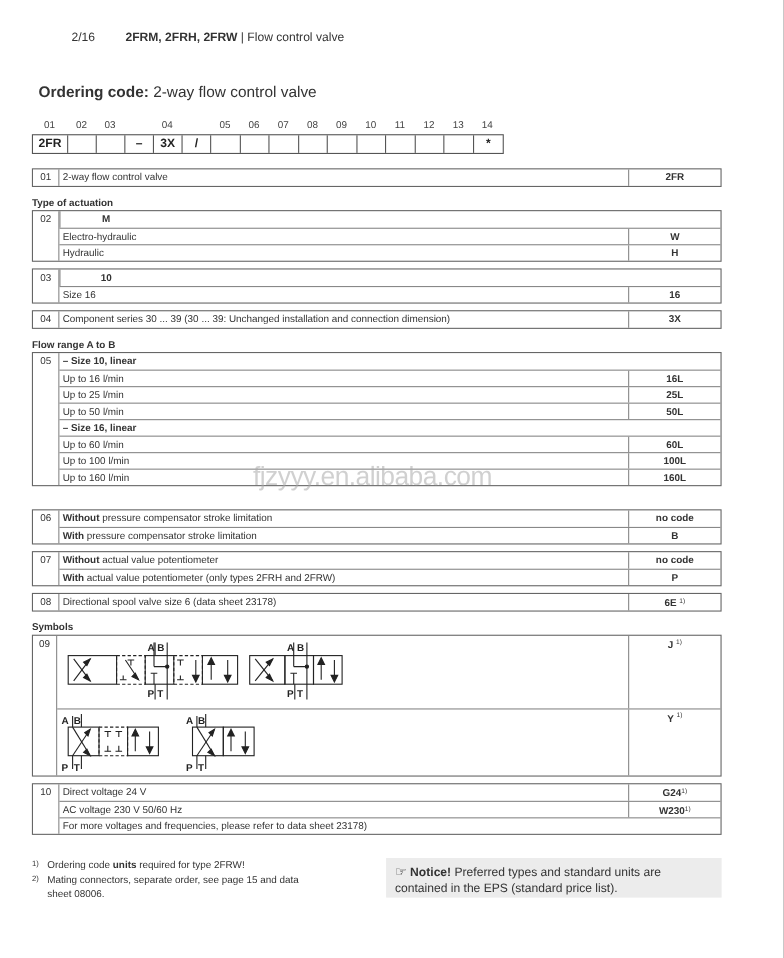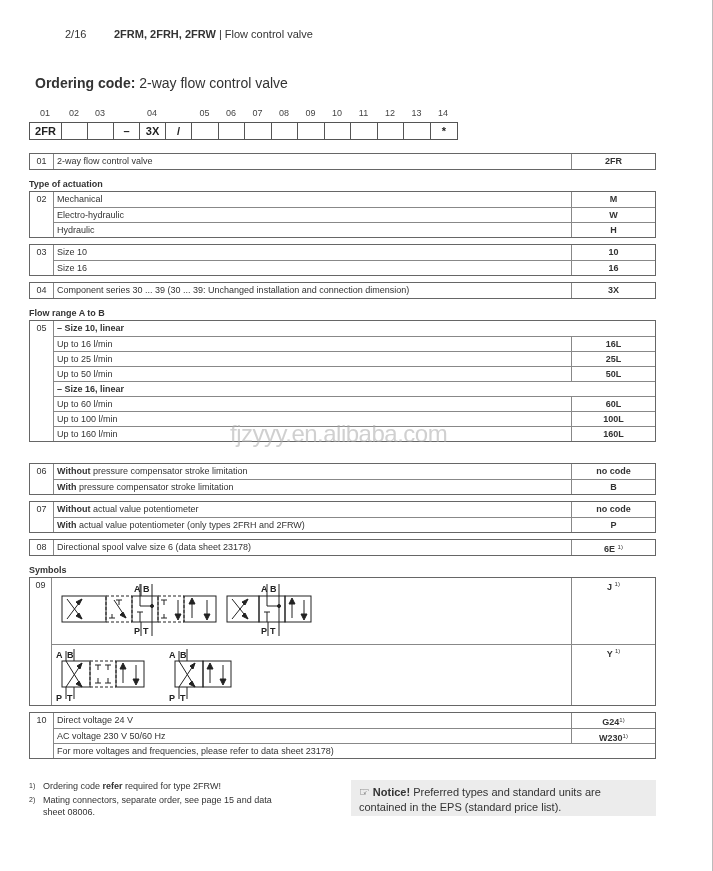--- a/index.html
+++ b/index.html
@@ -115,41 +115,39 @@
   </div>
 </div>
 
 <div class="label" style="top:179px">Type of actuation</div>
 
 <div class="tbl" style="top:191px">
   <div class="grp">
     <div class="num-col">02</div>
     <div class="rows">
       <div class="row first">
-          <div class="desc">Mechanical</div>
           <div class="code">M</div>
         </div>
       <div class="row">
           <div class="desc">Electro-hydraulic</div>
           <div class="code">W</div>
         </div>
       <div class="row">
           <div class="desc">Hydraulic</div>
           <div class="code">H</div>
         </div>
     </div>
   </div>
 </div>
 
 <div class="tbl" style="top:244px">
   <div class="grp">
     <div class="num-col">03</div>
     <div class="rows">
       <div class="row first">
-          <div class="desc">Size 10</div>
           <div class="code">10</div>
         </div>
       <div class="row">
           <div class="desc">Size 16</div>
           <div class="code">16</div>
         </div>
     </div>
   </div>
 </div>
 
@@ -392,21 +390,21 @@
       <div class="row">
           <div class="desc">For more voltages and frequencies, please refer to data sheet 23178)</div>
         </div>
     </div>
   </div>
 </div>
 
 <div class="footnotes">
   <div class="fn">
     <span class="mk">1)</span>
-    <span><span>Ordering code </span><b>refer</b><span> required for type 2FRW!</span></span>
+    <span><span>Ordering code </span><b>units</b><span> required for type 2FRW!</span></span>
   </div>
   <div class="fn" style="margin-top:2px">
     <span class="mk">2)</span>
     <span style="width:230px; white-space:normal">Mating connectors, separate order, see page 15 and data sheet 08006.</span>
   </div>
 </div>
 
 <div class="notice">
   <span style="font-size:12px">☞</span>
   <b>Notice!</b><span> Preferred types and standard units are contained in the EPS (standard price list).</span>

